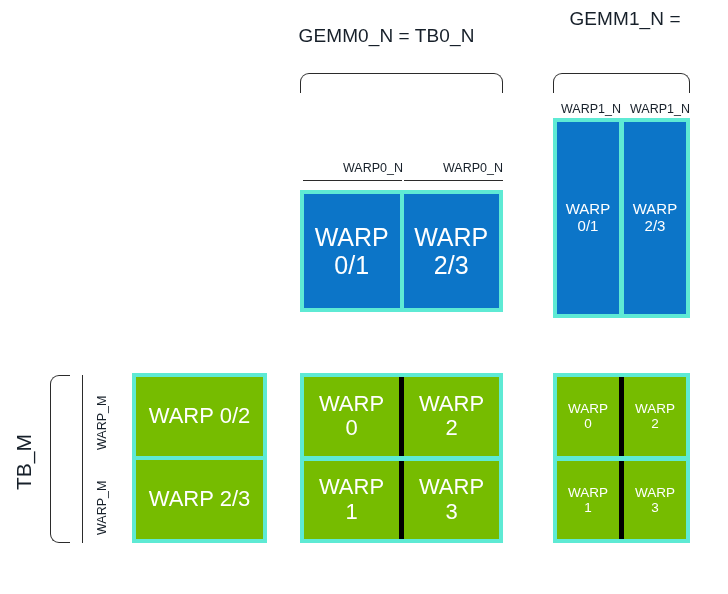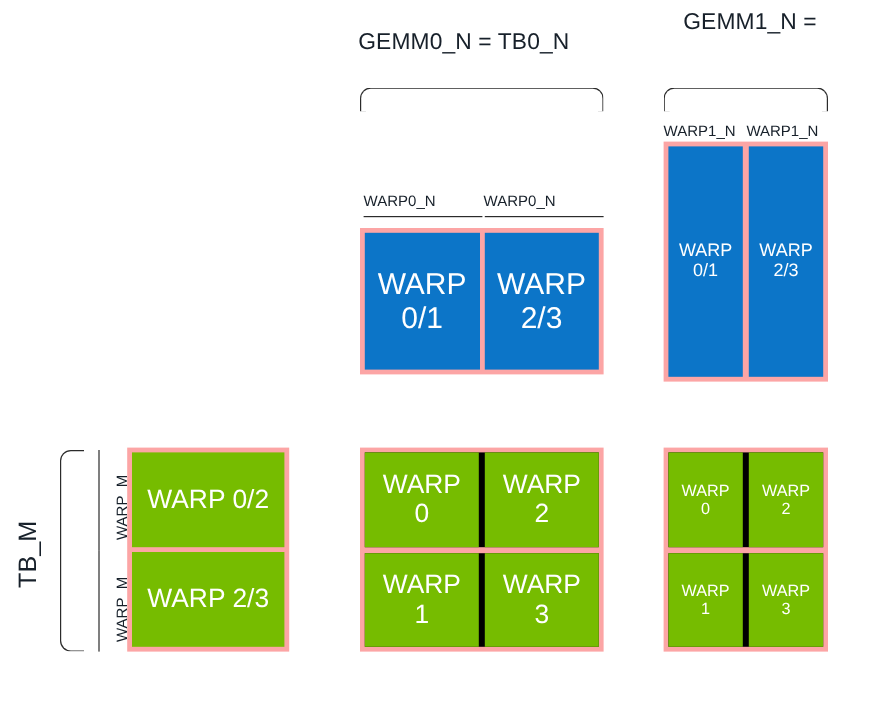--- a/index.html
+++ b/index.html
@@ -49,21 +49,21 @@
   }
 
   
   .tick { border-top: 1.6px solid #2b2b2b; }
 
   
   .cap {
     font-size: 12.5px;
     line-height: 15px;
     color: #17202a;
-    text-align: left;
+    text-align: right;
     white-space: nowrap;
   }
   .cap-vert {
     font-size: 12.5px;
     color: #17202a;
     white-space: nowrap;
     transform: rotate(-90deg);
     transform-origin: left top;
   }
   .lbl-vert-big {
@@ -71,21 +71,21 @@
     color: #17202a;
     white-space: nowrap;
     transform: rotate(-90deg);
     transform-origin: left top;
   }
 
   
   .blk {
     box-sizing: border-box;
     display: flex;
-    background: #fca5a5;
+    background: #5eead4;
   }
   .blk.col { flex-direction: column; }
   .blk.row { flex-direction: row; }
 
   .cell {
     box-sizing: border-box;
     display: flex;
     align-items: center;
     justify-content: center;
     text-align: center;
@@ -156,21 +156,21 @@
 <div class="abs lbl-vert-big" style="left:12px; top:490px;">TB_M</div>
 
 <div class="abs vbracket" style="left:50px; top:375px; width:20px; height:168px;"></div>
 
 <div class="abs cap-vert" style="left:95px; top:450px;">WARP_M</div>
 <div class="abs cap-vert" style="left:95px; top:535px;">WARP_M</div>
 
 <div class="abs tick" style="left:82px; top:375px; width:0; height:84px; border-top:none; border-left:1.6px solid #2b2b2b;"></div>
 <div class="abs tick" style="left:82px; top:459px; width:0; height:84px; border-top:none; border-left:1.6px solid #2b2b2b;"></div>
 
-<div class="abs blk col" style="left:106px; top:373px; width:135px; height:170px; padding:4px; gap:4px;">
+<div class="abs blk col" style="left:132px; top:373px; width:135px; height:170px; padding:4px; gap:4px;">
   <div class="cell green t-md">
     <div>WARP 0/2</div>
   </div>
   <div class="cell green t-md">
     <div>WARP 2/3</div>
   </div>
 </div>
 
 <div class="abs blk col" style="left:300px; top:373px; width:203px; height:170px; padding:4px; gap:5px;">
   <div class="blk row" style="flex:1 1 auto; gap:5px; background:#000;">

